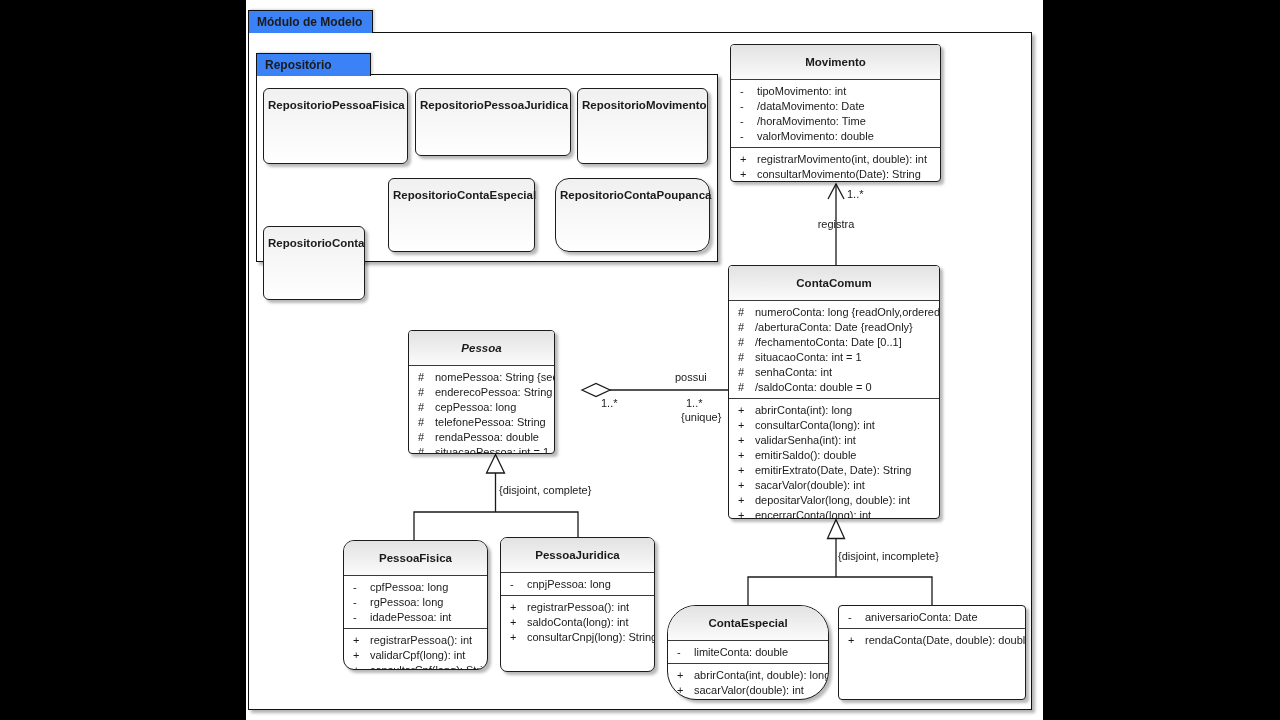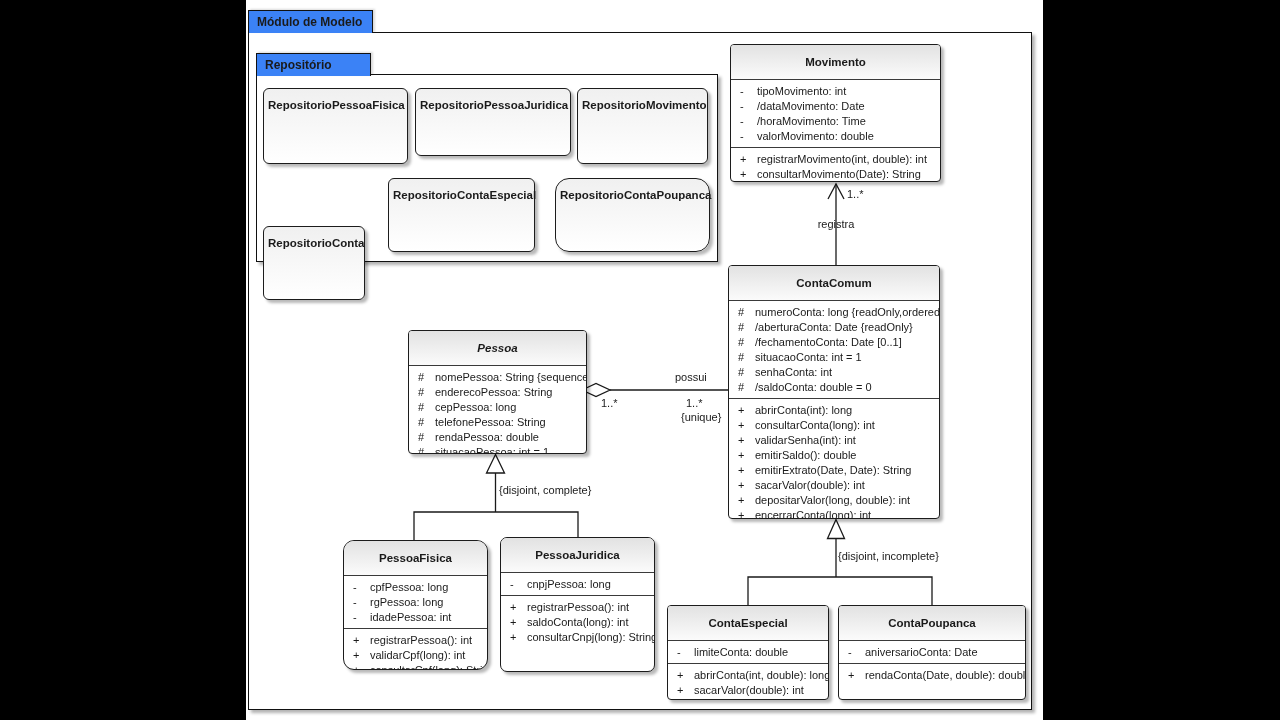--- a/index.html
+++ b/index.html
@@ -176,21 +176,21 @@
           <div class="mrow">
             <span class="vis">+</span>
             <span>depositarValor(long, double): int</span>
           </div>
           <div class="mrow">
             <span class="vis">+</span>
             <span>encerrarConta(long): int</span>
           </div>
         </div>
       </div>
-      <div class="uml-class abstract" style="left: 408px; top: 330px; width: 179px; height: 124px;">
+      <div class="uml-class abstract" style="left: 408px; top: 330px; width: 147px; height: 124px;">
         <div class="hdr">Pessoa</div>
         <div class="comp attrs">
           <div class="mrow">
             <span class="vis">#</span>
             <span>nomePessoa: String {sequence}</span>
           </div>
           <div class="mrow">
             <span class="vis">#</span>
             <span>enderecoPessoa: String</span>
           </div>
@@ -259,41 +259,40 @@
           <div class="mrow">
             <span class="vis">+</span>
             <span>saldoConta(long): int</span>
           </div>
           <div class="mrow">
             <span class="vis">+</span>
             <span>consultarCnpj(long): String</span>
           </div>
         </div>
       </div>
-      <div class="uml-class" style="left: 667px; top: 605px; width: 162px; height: 95px;">
+      <div class="uml-class" style="left: 667px; top: 605px; width: 162px; height: 95px; border-radius: 29px;">
         <div class="hdr">ContaEspecial</div>
         <div class="comp attrs has-sep">
           <div class="mrow">
             <span class="vis">-</span>
             <span>limiteConta: double</span>
           </div>
         </div>
         <div class="comp methods">
           <div class="mrow">
             <span class="vis">+</span>
             <span>abrirConta(int, double): long</span>
           </div>
           <div class="mrow">
             <span class="vis">+</span>
             <span>sacarValor(double): int</span>
           </div>
         </div>
       </div>
       <div class="uml-class" style="left: 838px; top: 605px; width: 188px; height: 95px;">
-        <div class="hdr">ContaPoupanca</div>
         <div class="comp attrs has-sep">
           <div class="mrow">
             <span class="vis">-</span>
             <span>aniversarioConta: Date</span>
           </div>
         </div>
         <div class="comp methods">
           <div class="mrow">
             <span class="vis">+</span>
             <span>rendaConta(Date, double): double</span>

